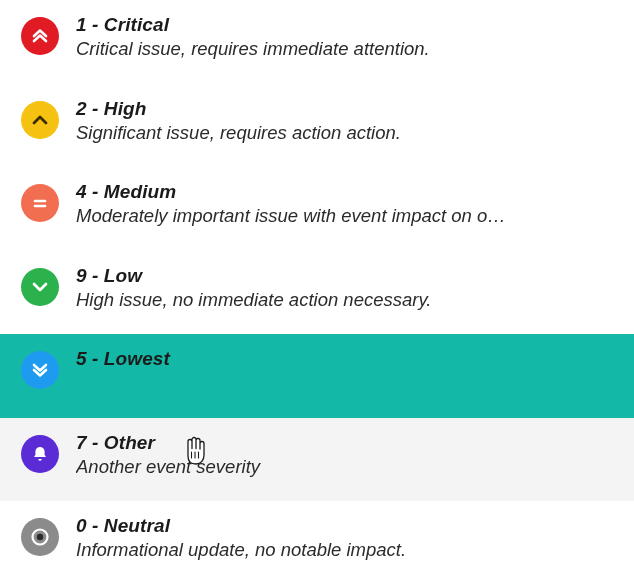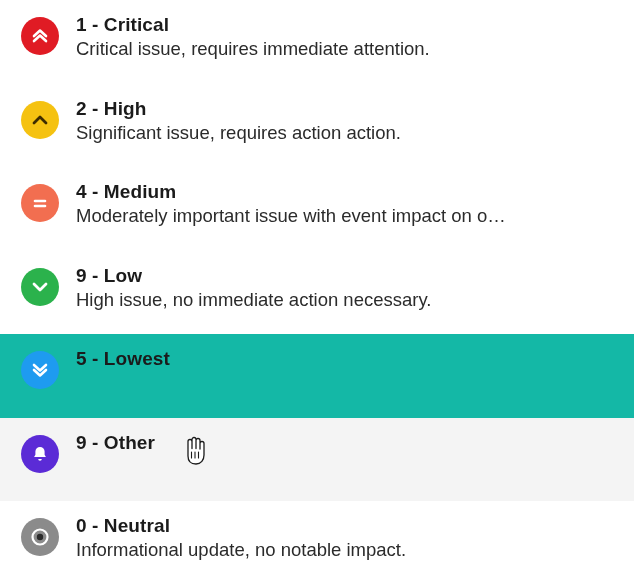--- a/index.html
+++ b/index.html
@@ -56,20 +56,21 @@
     justify-content: center;
   }
   .sev-icon svg {
     display: block;
   }
 
   .row-text {
     flex: 1 1 auto;
     min-width: 0;
     padding-left: 10px;
+    font-style: italic;
   }
 
   .row-title {
     font-size: 19px;
     font-weight: bold;
     color: #1b1b1b;
     line-height: 24px;
     letter-spacing: 0.1px;
     white-space: nowrap;
   }
@@ -180,21 +181,22 @@
     <div class="severity-row state-active">
       <div class="icon-wrap">
         <div class="sev-icon" style="background: rgb(91, 43, 214);">
           <svg width="20" height="20" viewBox="0 0 20 20">
             <path d="M10 3 a4.6 4.6 0 0 1 4.6 4.6 v3.2 l1.3 2.1 h-11.8 l1.3 -2.1 v-3.2 A4.6 4.6 0 0 1 10 3 z" fill="#ffffff"></path>
             <path d="M8.2 15 a1.8 1.8 0 0 0 3.6 0 z" fill="#ffffff"></path>
           </svg>
         </div>
       </div>
       <div class="row-text">
-        <div class="row-title">9 - Other</div>
+        <div class="row-title">7 - Other</div>
+        <div class="row-desc">Another event severity</div>
       </div>
     </div>
     <div class="severity-row">
       <div class="icon-wrap">
         <div class="sev-icon" style="background: rgb(139, 139, 139);">
           <svg width="24" height="24" viewBox="0 0 24 24">
             <circle cx="12" cy="12" r="7.5" fill="none" stroke="#ffffff" stroke-width="2.2"></circle>
             <circle cx="12" cy="12" r="3.2" fill="#2b2b2b"></circle>
           </svg>
         </div>

